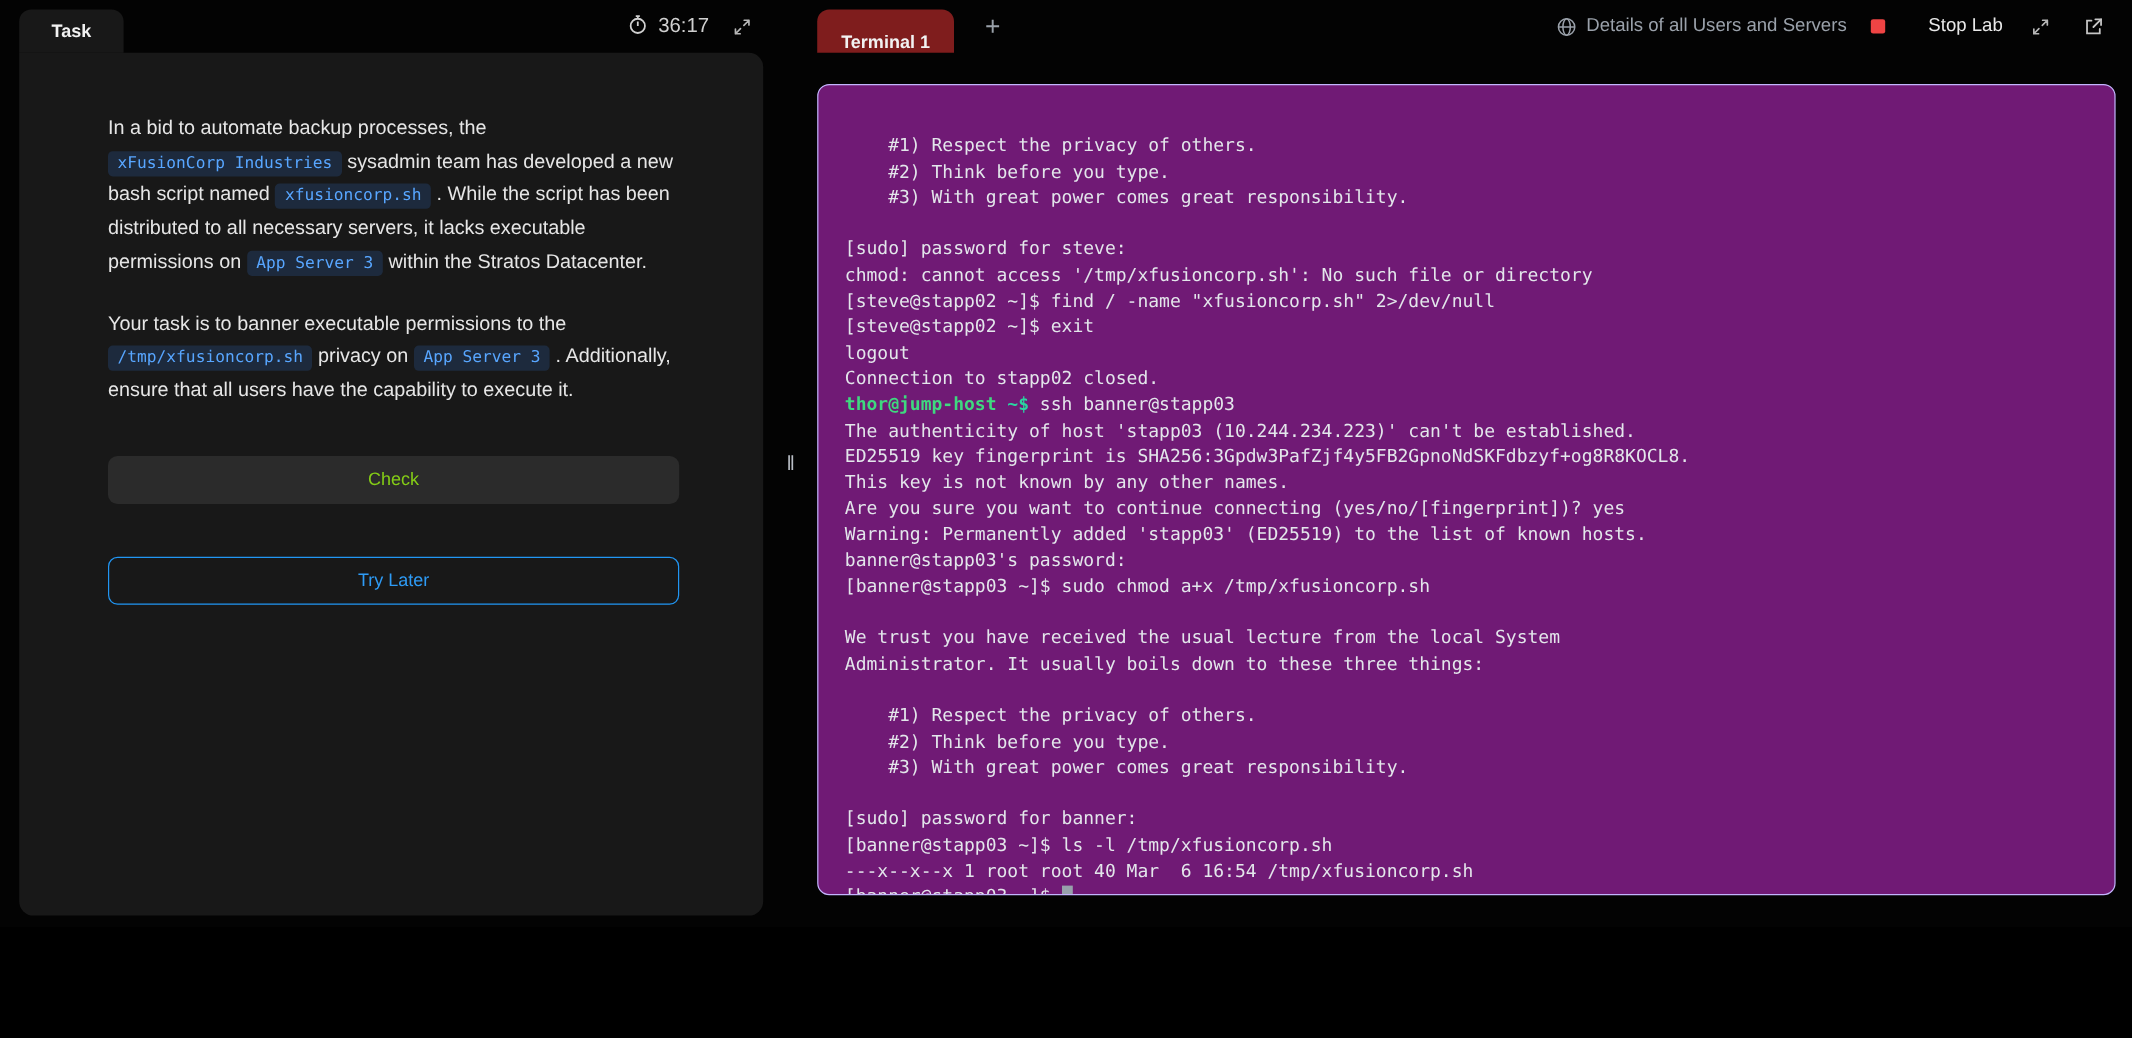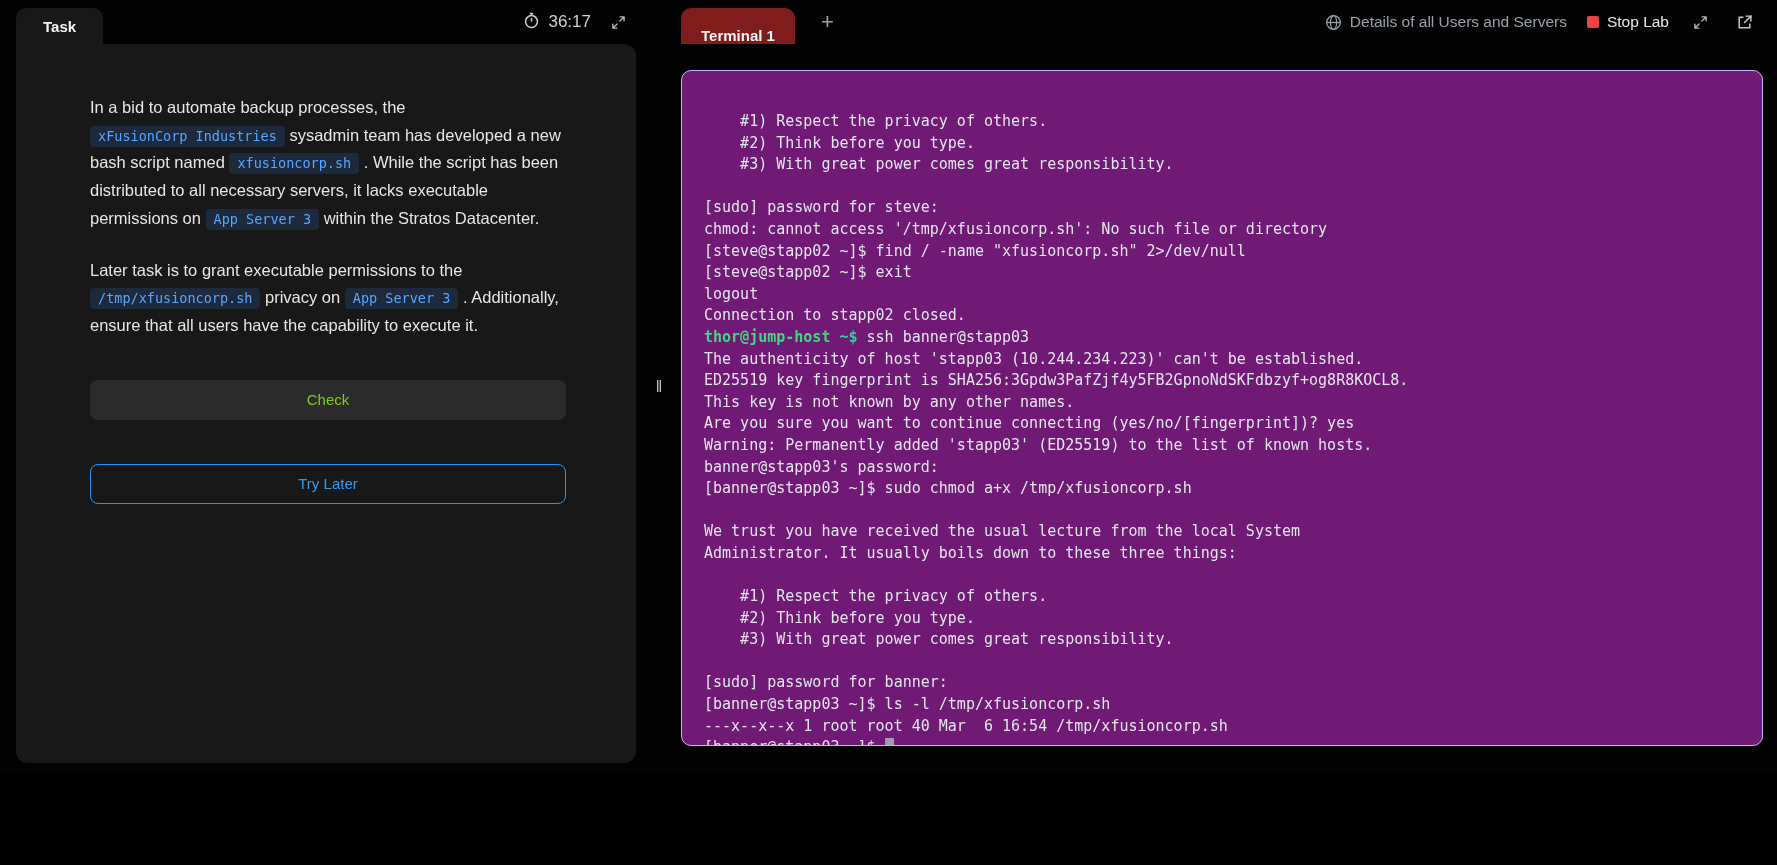--- a/index.html
+++ b/index.html
@@ -34,21 +34,21 @@
   .right-col { flex:1; display:flex; flex-direction:column; min-width:0; }
   .right-header { height:44px; display:flex; align-items:center; padding:0 20px 0 9px; }
   .term-tab { height:36px; align-self:flex-end; background:#7f1d1d; border-radius:10px 10px 0 0;
               padding:0 20px; display:flex; align-items:flex-end; color:#f2f2f2;
               font-size:15px; font-weight:700; cursor:pointer; }
   .add-tab { margin-left:26px; color:#9aa1aa; font-size:22px; font-weight:400; background:none;
              border:none; cursor:pointer; line-height:1; }
   .header-right { margin-left:auto; display:flex; gap:20px; }
   .hdr-item { display:flex; align-items:center; gap:8px; background:none; border:none; cursor:pointer; }
   .hdr-label-gray { color:#9aa1aa; font-size:15.5px; }
-  .hdr-label-white { color:#e8e8e8; font-size:15.5px; }
+  .hdr-label-white { color:#e8e8e8; font-size:15.5px;margin-left:28px; }
   .stop-square { width:12px; height:12px; background:#ef4444; border-radius:2px; display:inline-block; }
 
   .terminal-panel { margin:26px 14px 0 9px; height:676px; background:#701a75;
                     border:1px solid #c4b5fd; border-radius:10px; padding:40px 14px 0 22px; overflow:hidden; }
   .term-output { font-family:"DejaVu Sans Mono", monospace; font-size:15px; line-height:21.6px;
                  color:#e3e6eb; white-space:pre; }
   .tline { min-height:21.6px; }
   .green { color:#3fd97f; font-weight:700; }
   .teal  { color:#2bd4a0; font-weight:700; }
   .cursor { background:#97a0ab; color:transparent; }
@@ -81,21 +81,21 @@
           <svg width="15" height="15" viewBox="0 0 16 16" fill="none" stroke="#b6b6b6" stroke-width="1.5" stroke-linecap="round">
             <path d="M9.5 6.5 L14 2 M14 2 h-4.2 M14 2 v4.2 M6.5 9.5 L2 14 M2 14 h4.2 M2 14 v-4.2"></path>
           </svg>
         </span>
       </button>
     </div>
 
     <div class="task-panel">
       <div>
           <div class="para"><span>In a bid to automate backup processes, the </span><span class="chip">xFusionCorp Industries</span><span> sysadmin team has developed a new bash script named </span><span class="chip">xfusioncorp.sh</span><span> . While the script has been distributed to all necessary servers, it lacks executable permissions on </span><span class="chip">App Server 3</span><span> within the Stratos Datacenter.</span></div>
-          <div class="para"><span>Later task is to grant executable permissions to the </span><span class="chip">/tmp/xfusioncorp.sh</span><span> privacy on </span><span class="chip">App Server 3</span><span> . Additionally, ensure that all users have the capability to execute it.</span></div>
+          <div class="para"><span>Your task is to banner executable permissions to the </span><span class="chip">/tmp/xfusioncorp.sh</span><span> privacy on </span><span class="chip">App Server 3</span><span> . Additionally, ensure that all users have the capability to execute it.</span></div>
         </div>
       <div class="btn-area">
         <button class="btn btn-check">Check</button>
         <button class="btn btn-try">Try Later</button>
       </div>
     </div>
   </div>
 
   <div class="divider">
     <span class="handle">‖</span>

